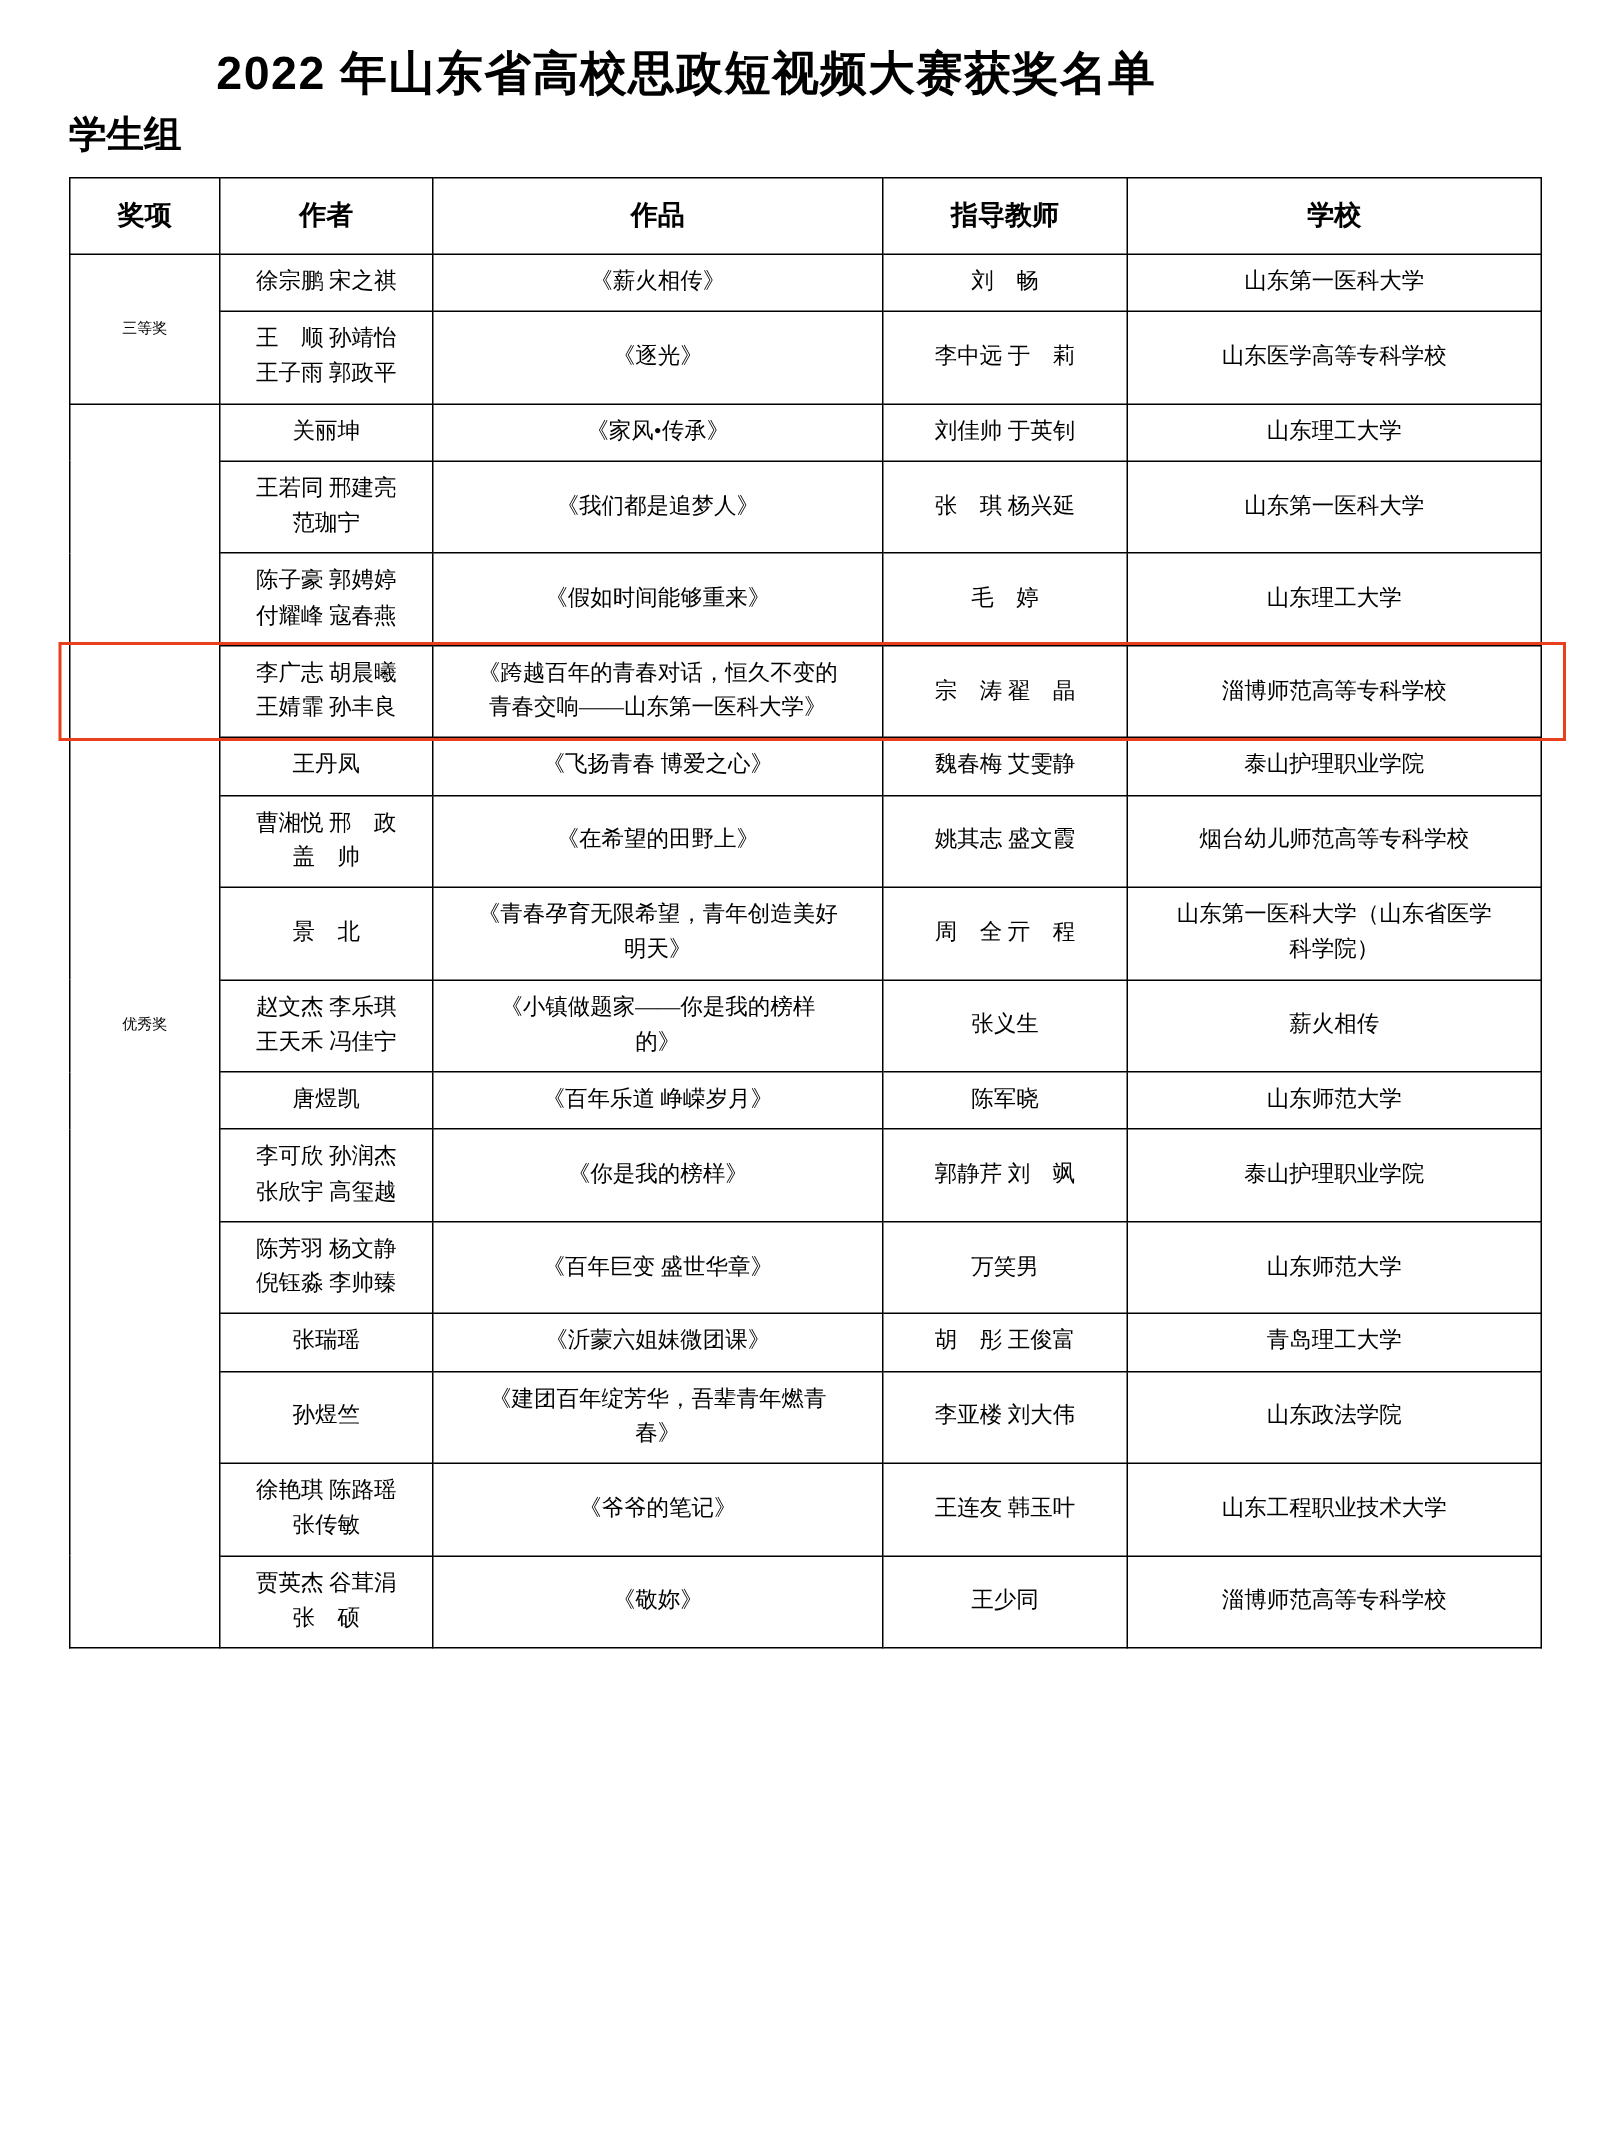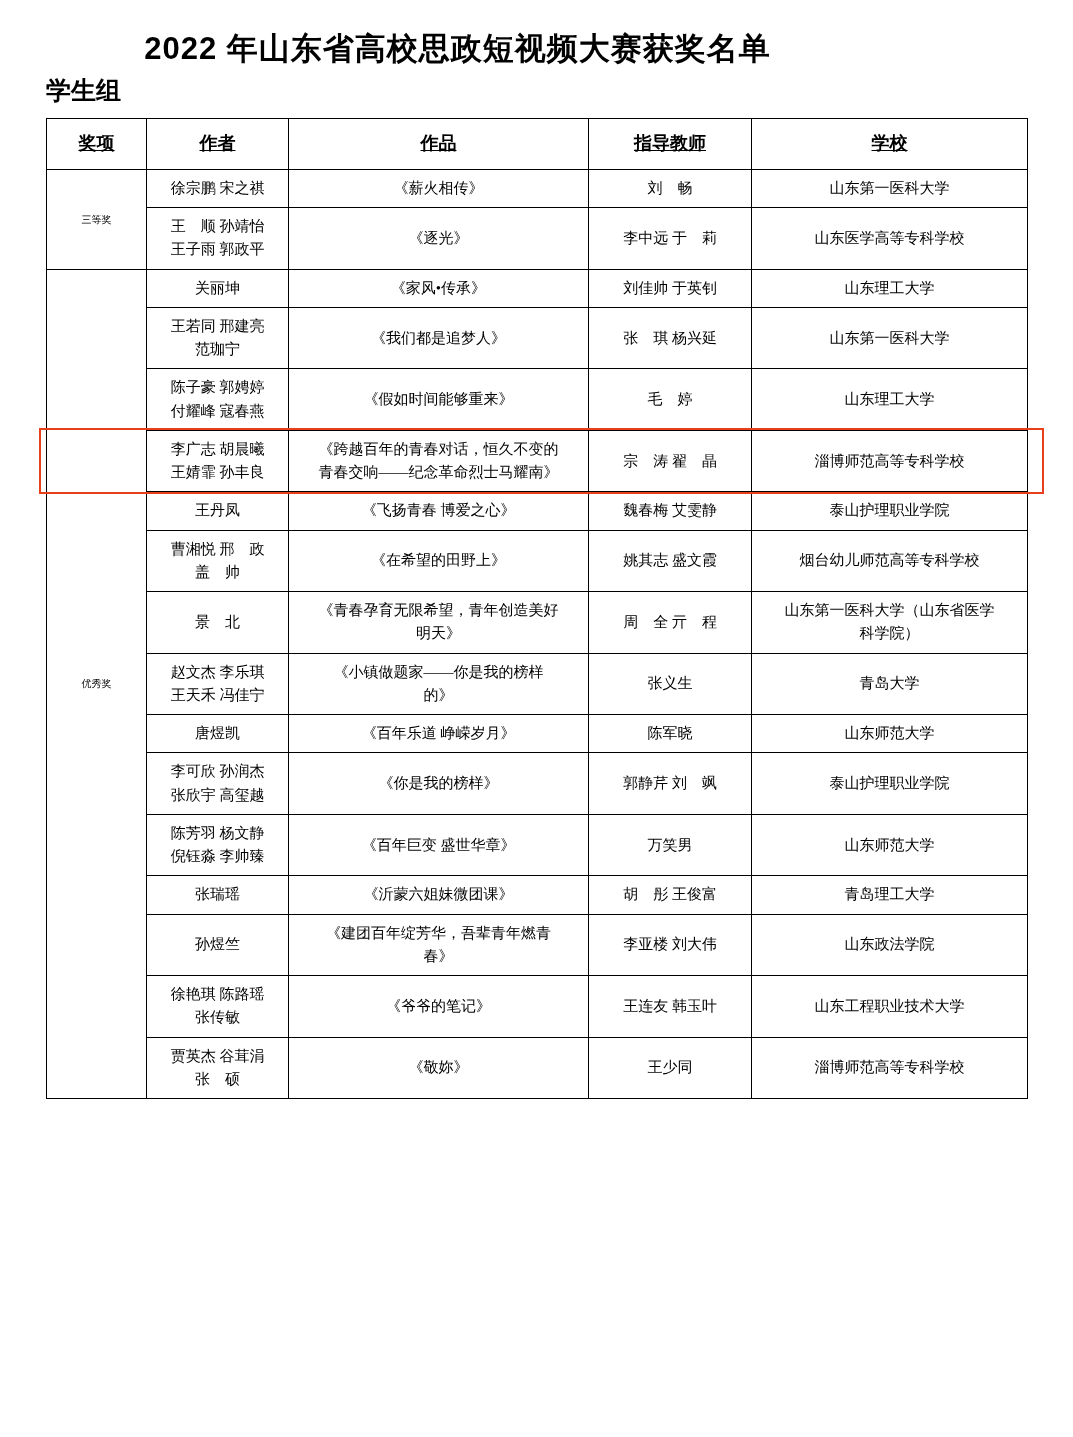--- a/index.html
+++ b/index.html
@@ -49,21 +49,20 @@
     vertical-align: middle;
     padding: 7px 4px;
     line-height: 1.55;
     word-break: break-all;
   }
   table.award-table th {
     font-weight: bold;
     font-size: 18px;
     padding: 11px 20px;
     font-family: "Liberation Serif", "DejaVu Serif", serif;
-    text-decoration: underline;
   }
   .col-prize { width: 100px; }
   .col-author { width: 142px; }
   .col-work { width: 300px; }
   .col-teacher { width: 163px; }
   .col-school { width: 276px; }
 
   td.prize-cell {
     font-size: 10px;
   }
@@ -224,21 +223,21 @@
         <tr class="highlight-row">
           <td>
             <div class="cell-lines">
               <span>李广志 胡晨曦</span>
               <span>王婧霏 孙丰良</span>
             </div>
           </td>
           <td>
             <div class="cell-lines">
               <span>《跨越百年的青春对话，恒久不变的</span>
-              <span>青春交响——纪念革命烈士马耀南》</span>
+              <span>青春交响——山东第一医科大学》</span>
             </div>
           </td>
           <td>
             <div class="cell-lines">
               <span>宗　涛 翟　晶</span>
             </div>
           </td>
           <td>
             <div class="cell-lines">
               <span>淄博师范高等专科学校</span>
@@ -327,21 +326,21 @@
               <span>的》</span>
             </div>
           </td>
           <td>
             <div class="cell-lines">
               <span>张义生</span>
             </div>
           </td>
           <td>
             <div class="cell-lines">
-              <span>青岛大学</span>
+              <span>薪火相传</span>
             </div>
           </td>
         </tr>
         <tr>
           <td>
             <div class="cell-lines">
               <span>唐煜凯</span>
             </div>
           </td>
           <td>

